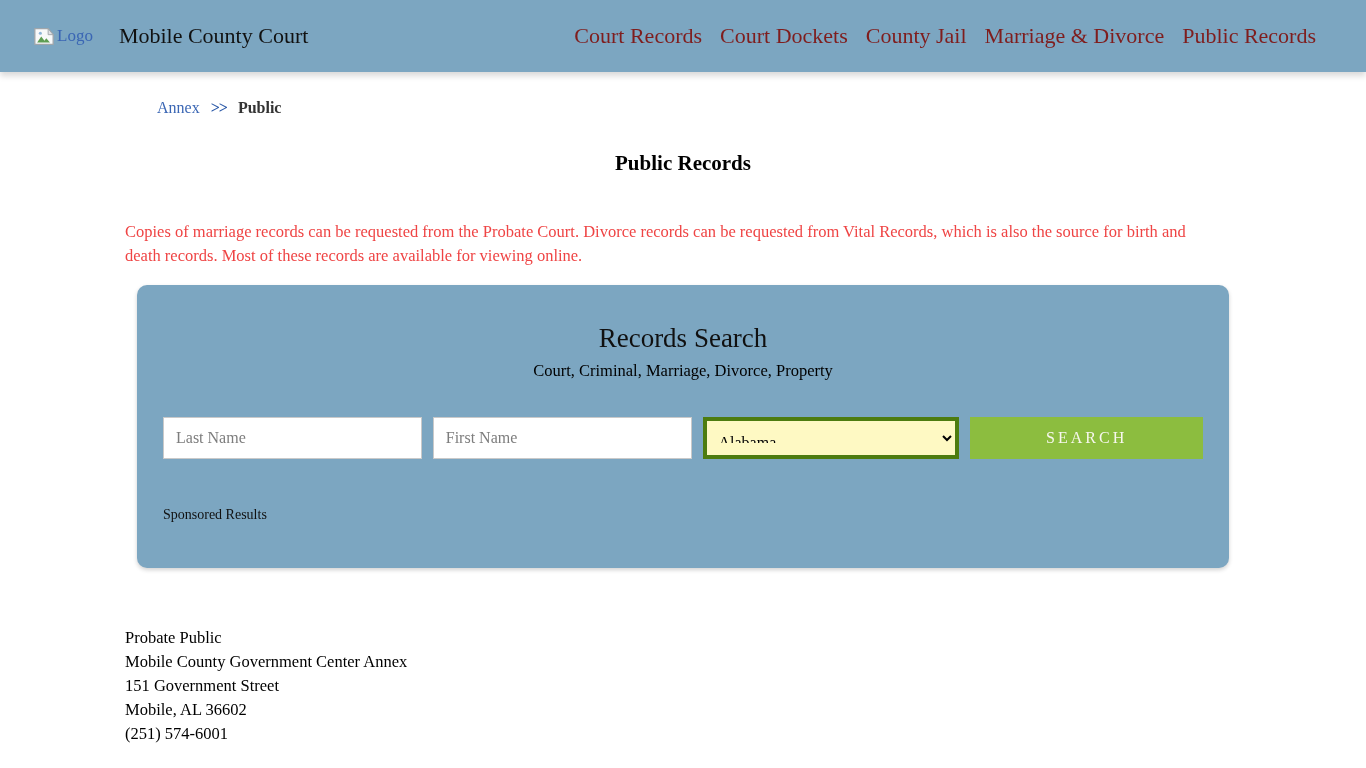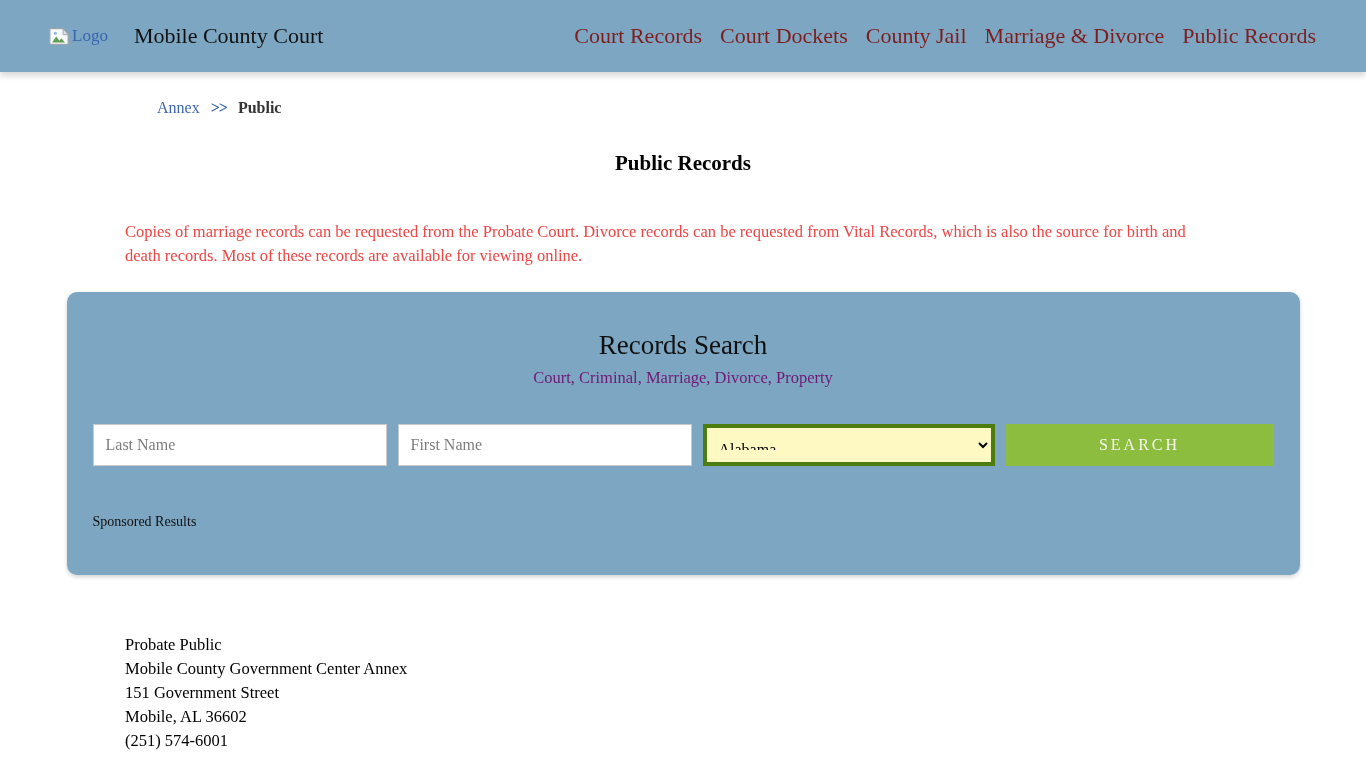--- a/index.html
+++ b/index.html
@@ -10,21 +10,21 @@
     font-family: "Liberation Serif", "DejaVu Serif", serif;
     color: #1b1b1b;
   }
 
   
   .header {
     height: 72px;
     background: #7CA6C1;
     display: flex;
     align-items: center;
-    padding: 0 50px 0 48px;
+    padding: 0 50px 0 33px;
     box-shadow: 0 4px 6px rgba(0,0,0,0.15);
     position: relative;
     z-index: 2;
   }
   .brand {
     display: flex;
     align-items: center;
     text-decoration: none;
   }
   .broken-img { display: inline-flex; margin-right: 2px; }
@@ -84,38 +84,38 @@
   .intro {
     margin: 44px 125px 0 125px;
     max-width: 1075px;
     font-size: 16.5px;
     line-height: 24px;
     color: #ef4444;
   }
 
   
   .panel {
-    width: 1233px;
-    margin: 24px auto 0 auto;
+    width: 1092px;
+    margin: 17px auto 0 auto;
     background: #7CA6C1;
     border-radius: 10px;
     padding: 38px 26px 45px 26px;
     box-shadow: 0 2px 4px rgba(0,0,0,0.18);
   }
   .panel-title {
     text-align: center;
     font-size: 27px;
     font-weight: normal;
     color: #101010;
   }
   .panel-sub {
     text-align: center;
     font-size: 16.5px;
     margin-top: 7px;
-    color: #701a75;
+    color: #000000;
   }
   .search-form {
     display: flex;
     gap: 11px;
     margin-top: 36px;
   }
   .search-form .field {
     flex: 1 1 0;
     height: 42px;
     font-family: "Liberation Serif", "DejaVu Serif", serif;

